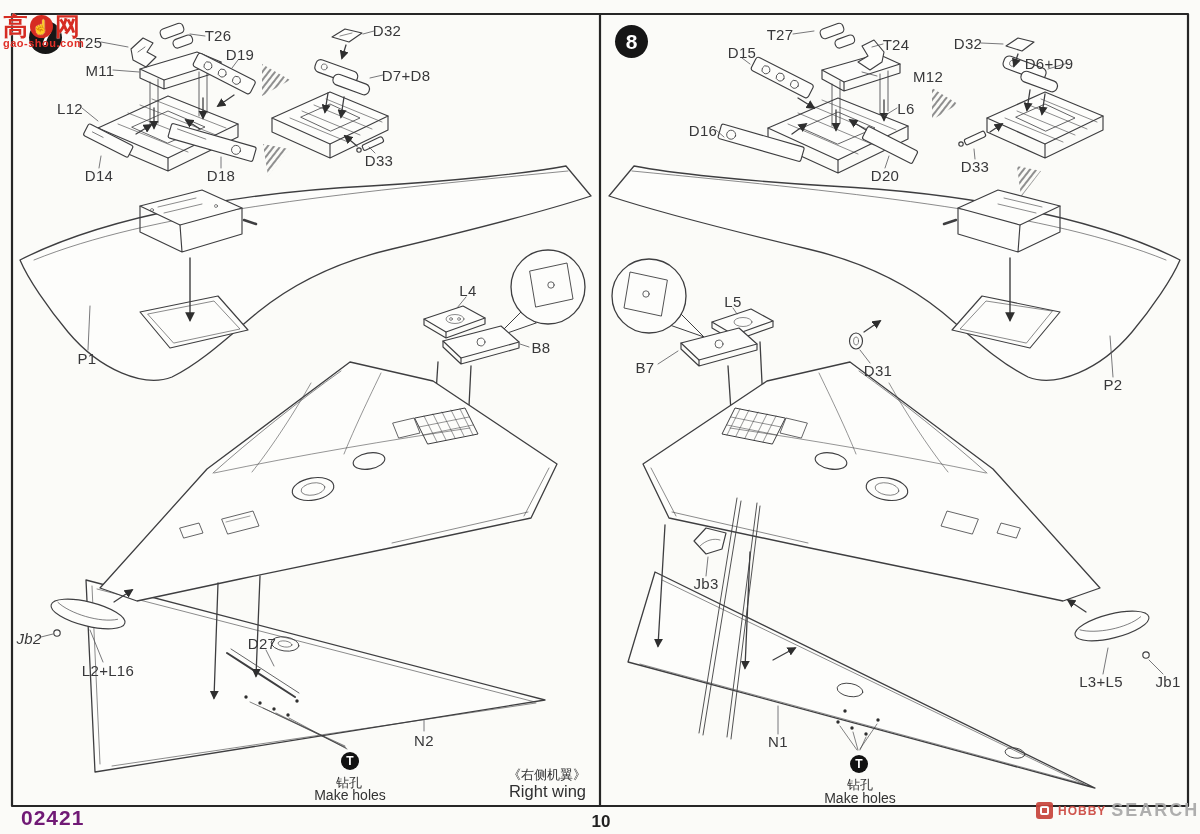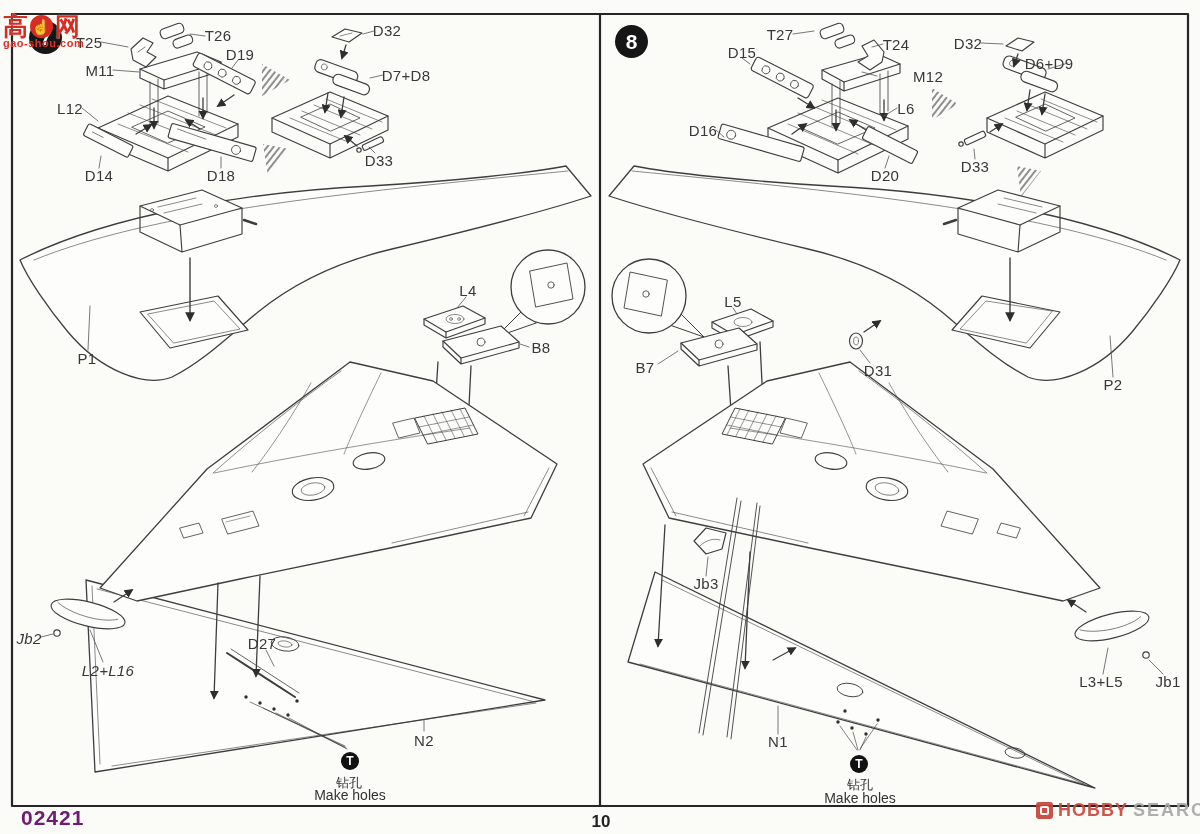--- a/index.html
+++ b/index.html
@@ -31,21 +31,21 @@
   #caption-right{left:617px;top:768px;width:150px;text-align:left;}
   #kit-number{position:absolute;left:21px;top:806px;font-size:21px;font-weight:bold;
               color:#701a75;letter-spacing:1px;z-index:3;}
   #page-number{position:absolute;left:571px;top:812px;width:60px;text-align:center;
                font-size:17px;font-weight:bold;color:#222;z-index:3;}
   #hobby{position:absolute;left:1036px;top:800px;display:flex;align-items:center;gap:5px;
          opacity:.92;z-index:4;}
   #hobby .logo{width:17px;height:17px;background:#c8443c;border-radius:3px;position:relative;}
   #hobby .logo::after{content:"";position:absolute;left:4px;top:4px;right:4px;bottom:4px;
          border:2px solid #fff;border-radius:2px;}
-  #hobby .b1{color:#cc4840;font-size:18px;font-weight:bold;letter-spacing:1px;}
+  #hobby .b1{color:#cc4840;font-size:12px;font-weight:bold;letter-spacing:1px;}
   #hobby .b2{color:#a8a8a8;font-size:18px;font-weight:bold;letter-spacing:2px;}
   #wm{position:absolute;left:3px;top:14px;width:120px;line-height:1;z-index:5;}
   #wm .l1{display:flex;align-items:center;gap:2px;font-weight:bold;font-size:25px;
           color:#d62c22;text-shadow:0 0 1px #ffffff;}
   #wm .thumb{width:23px;height:23px;border-radius:50%;background:#d62c22;color:#fff;
              font-size:14px;display:flex;align-items:center;justify-content:center;flex:0 0 auto;}
   #wm .l2{font-size:11px;font-weight:bold;color:#e03028;letter-spacing:.5px;margin-top:-1px;}
 </style>
 </head>
 <body>
@@ -379,21 +379,21 @@
       <div class="part-label" style="left: 70px; top: 108px;">L12</div>
       <div class="part-label" style="left: 99px; top: 175px;">D14</div>
       <div class="part-label" style="left: 221px; top: 175px;">D18</div>
       <div class="part-label" style="left: 387px; top: 30px;">D32</div>
       <div class="part-label" style="left: 406px; top: 75px;">D7+D8</div>
       <div class="part-label" style="left: 379px; top: 160px;">D33</div>
       <div class="part-label" style="left: 87px; top: 358px;">P1</div>
       <div class="part-label" style="left: 468px; top: 290px;">L4</div>
       <div class="part-label" style="left: 541px; top: 347px;">B8</div>
       <div class="part-label" style="left: 29px; top: 638px; font-style: italic;">Jb2</div>
-      <div class="part-label" style="left: 108px; top: 670px; font-style: italic;">L2+L16</div>
+      <div class="part-label" style="left: 108px; top: 670px;">L2+L16</div>
       <div class="part-label" style="left: 262px; top: 643px;">D27</div>
       <div class="part-label" style="left: 424px; top: 740px;">N2</div>
       <div class="part-label" style="left: 780px; top: 34px;">T27</div>
       <div class="part-label" style="left: 896px; top: 44px;">T24</div>
       <div class="part-label" style="left: 742px; top: 52px;">D15</div>
       <div class="part-label" style="left: 928px; top: 76px;">M12</div>
       <div class="part-label" style="left: 906px; top: 108px;">L6</div>
       <div class="part-label" style="left: 703px; top: 130px;">D16</div>
       <div class="part-label" style="left: 885px; top: 175px;">D20</div>
       <div class="part-label" style="left: 968px; top: 43px;">D32</div>
@@ -409,20 +409,24 @@
       <div class="part-label" style="left: 1168px; top: 681px;">Jb1</div>
     </div>
 
   <div class="note-badge" id="note-badge-left">T</div>
   <div class="note-cn" id="note-cn-left">钻孔</div>
   <div class="note-en" id="note-en-left">Make holes</div>
   <div class="note-badge" id="note-badge-right">T</div>
   <div class="note-cn" id="note-cn-right">钻孔</div>
   <div class="note-en" id="note-en-right">Make holes</div>
 
+  <div class="caption" id="caption-left">
+    <div class="cn">《右侧机翼》</div>
+    <div class="en">Right wing</div>
+  </div>
 
   <div id="kit-number">02421</div>
   <div id="page-number">10</div>
 
   <div id="wm">
     <div class="l1">
       <span>高</span>
       <span class="thumb">☝</span>
       <span>网</span>
     </div>

